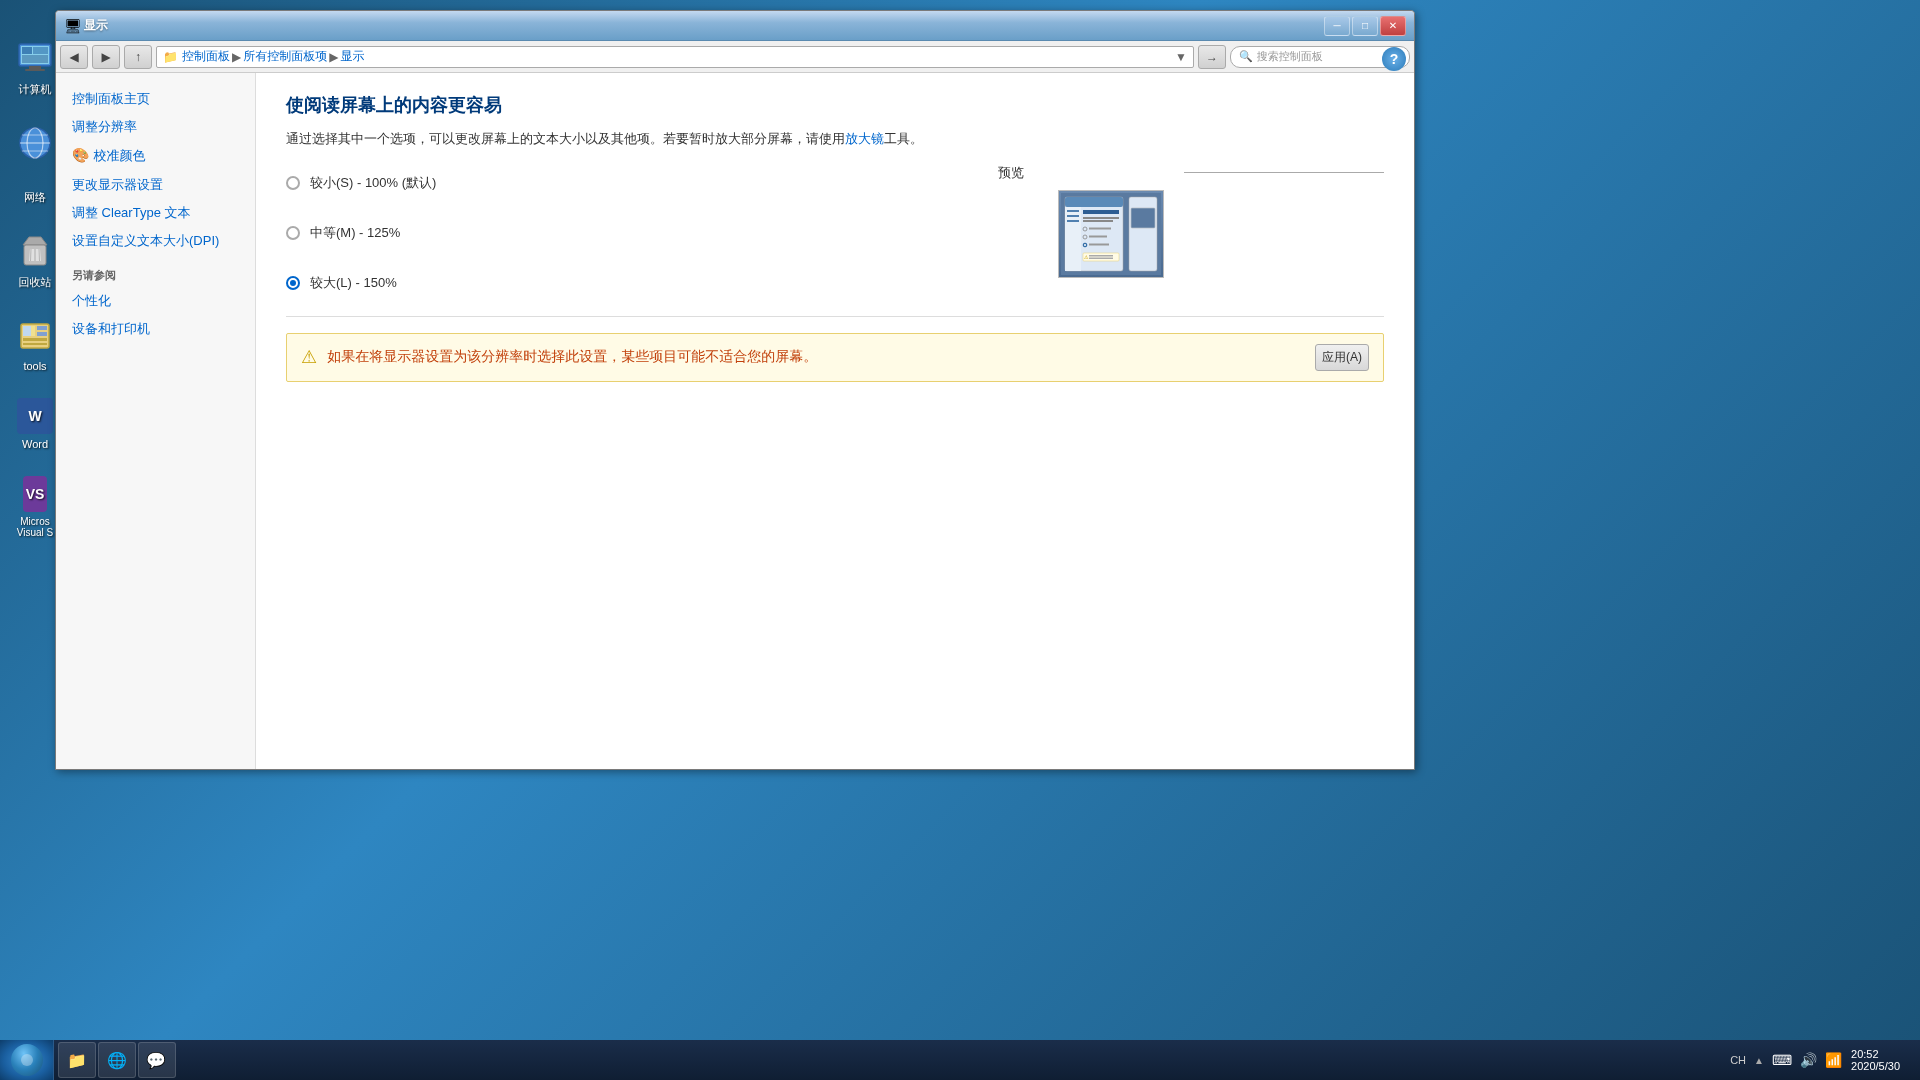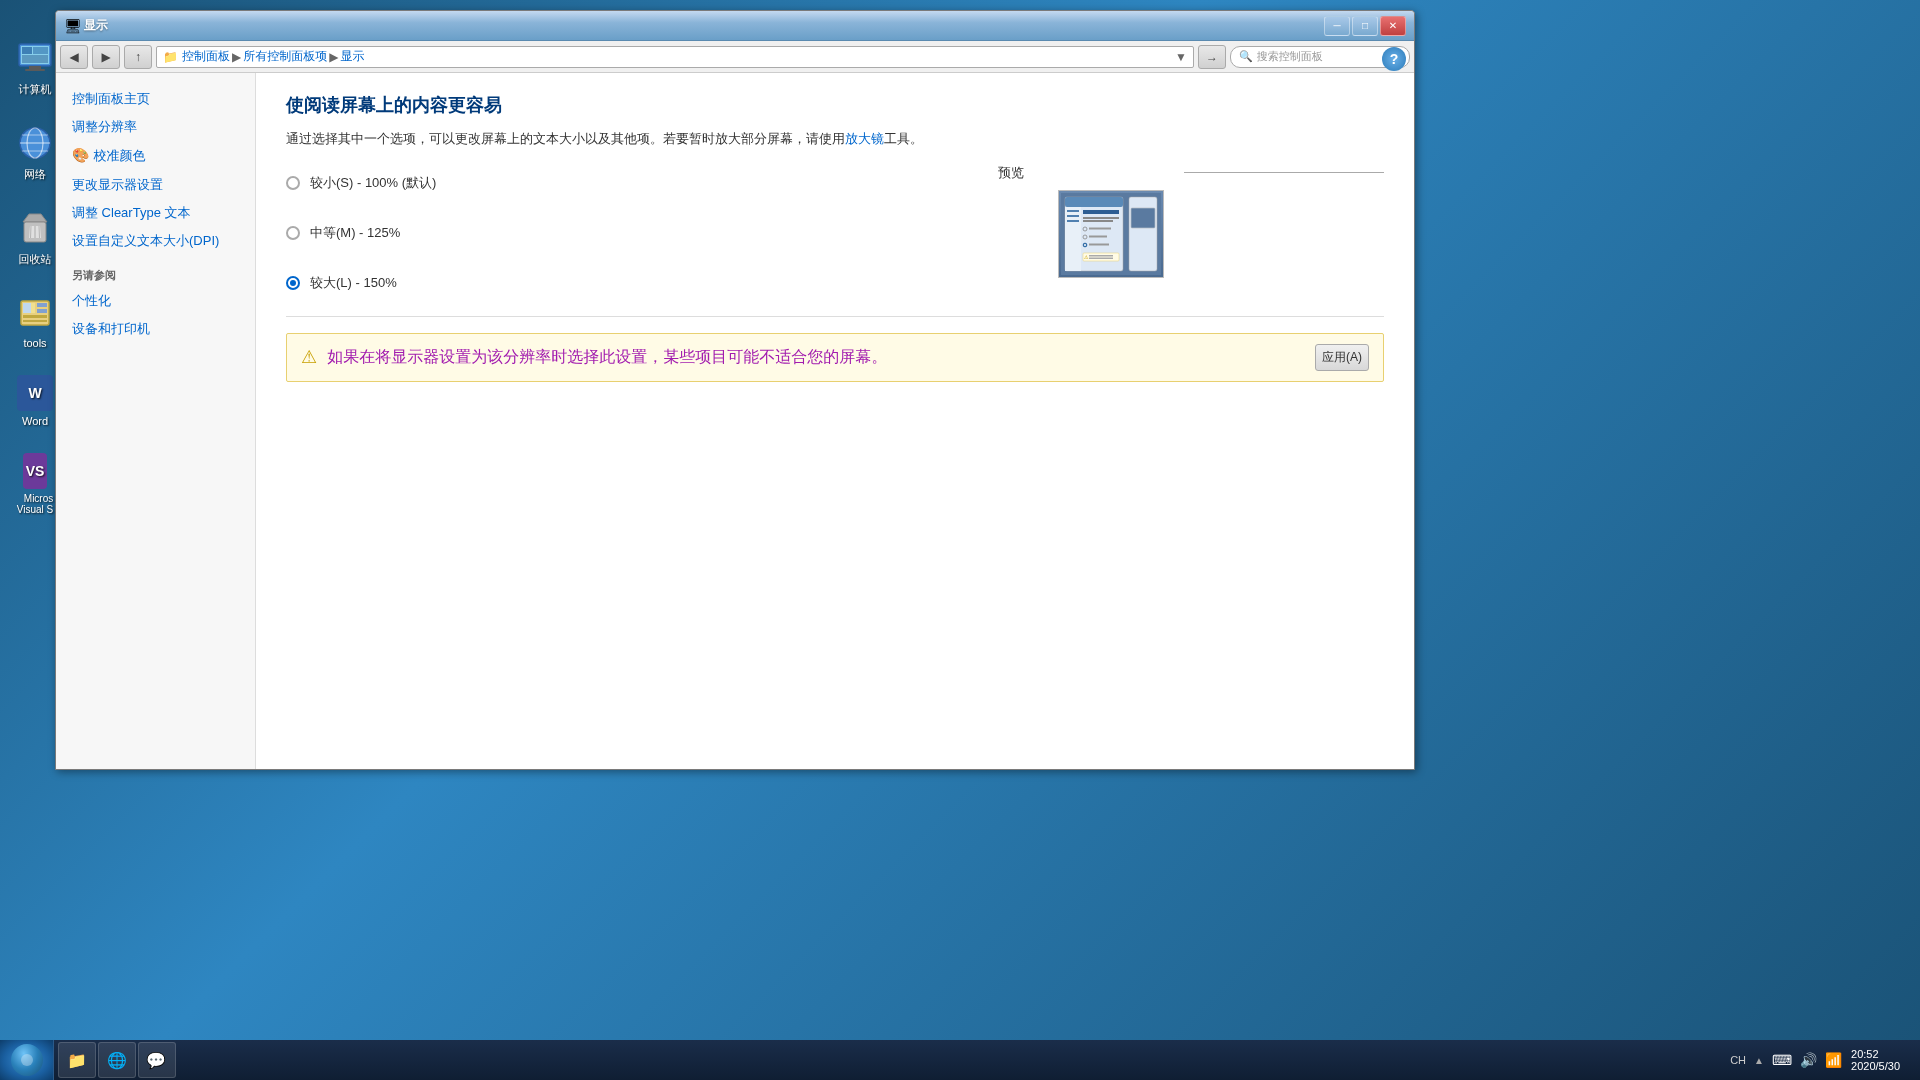--- a/index.html
+++ b/index.html
@@ -99,21 +99,21 @@
 
     .desktop-icon {
       width: 70px;
       display: flex;
       flex-direction: column;
       align-items: center;
       padding: 8px 4px;
       cursor: pointer;
       color: #fff;
       font-size: 11px;
-      text-align: right;
+      text-align: center;
       text-shadow: 1px 1px 2px rgba(0,0,0,0.8);
     }
 
     .desktop-icon .icon-img {
       width: 40px;
       height: 40px;
       margin-bottom: 4px;
       display: flex;
       align-items: center;
       justify-content: center;
@@ -390,22 +390,22 @@
       margin-bottom: 20px;
     }
 
     .warning-icon {
       font-size: 18px;
       color: #c8a000;
       flex-shrink: 0;
     }
 
     .warning-text {
-      font-size: 16px;
-      color: #a21caf;
+      font-size: 14px;
+      color: #c2410c;
       flex: 1;
     }
 
     .apply-btn {
       padding: 4px 6px;
       background: linear-gradient(to bottom, #f0f0f0, #d8d8d8);
       border: 1px solid #aaa;
       border-radius: 3px;
       font-size: 12px;
       color: #333;
@@ -452,21 +452,21 @@
           <rect x="8" y="29" width="20" height="2" rx="1" fill="#5a5a5a"></rect>
 
           <rect x="5" y="7" width="10" height="7" fill="#2060a0" opacity="0.7"></rect>
           <rect x="16" y="7" width="15" height="7" fill="#2060a0" opacity="0.5"></rect>
           <rect x="5" y="15" width="26" height="8" fill="#1a4a80" opacity="0.4"></rect>
         </svg>
       </div>
       <span>计算机</span>
     </div>
 
-    <div class="desktop-icon" style="margin-top:10px;">
+    <div class="desktop-icon" style="margin-top:10px;gap:23px;">
       <div class="icon-img">
         <svg width="36" height="36" viewBox="0 0 36 36">
           <circle cx="18" cy="18" r="15" fill="#4a90d9" stroke="#2a60a9" stroke-width="1.5"></circle>
           <ellipse cx="18" cy="18" rx="8" ry="15" fill="none" stroke="#fff" stroke-width="1.2" opacity="0.6"></ellipse>
           <line x1="3" y1="18" x2="33" y2="18" stroke="#fff" stroke-width="1.2" opacity="0.6"></line>
           <line x1="5" y1="10" x2="31" y2="10" stroke="#fff" stroke-width="1" opacity="0.5"></line>
           <line x1="5" y1="26" x2="31" y2="26" stroke="#fff" stroke-width="1" opacity="0.5"></line>
         </svg>
       </div>
       <span>网络</span>

